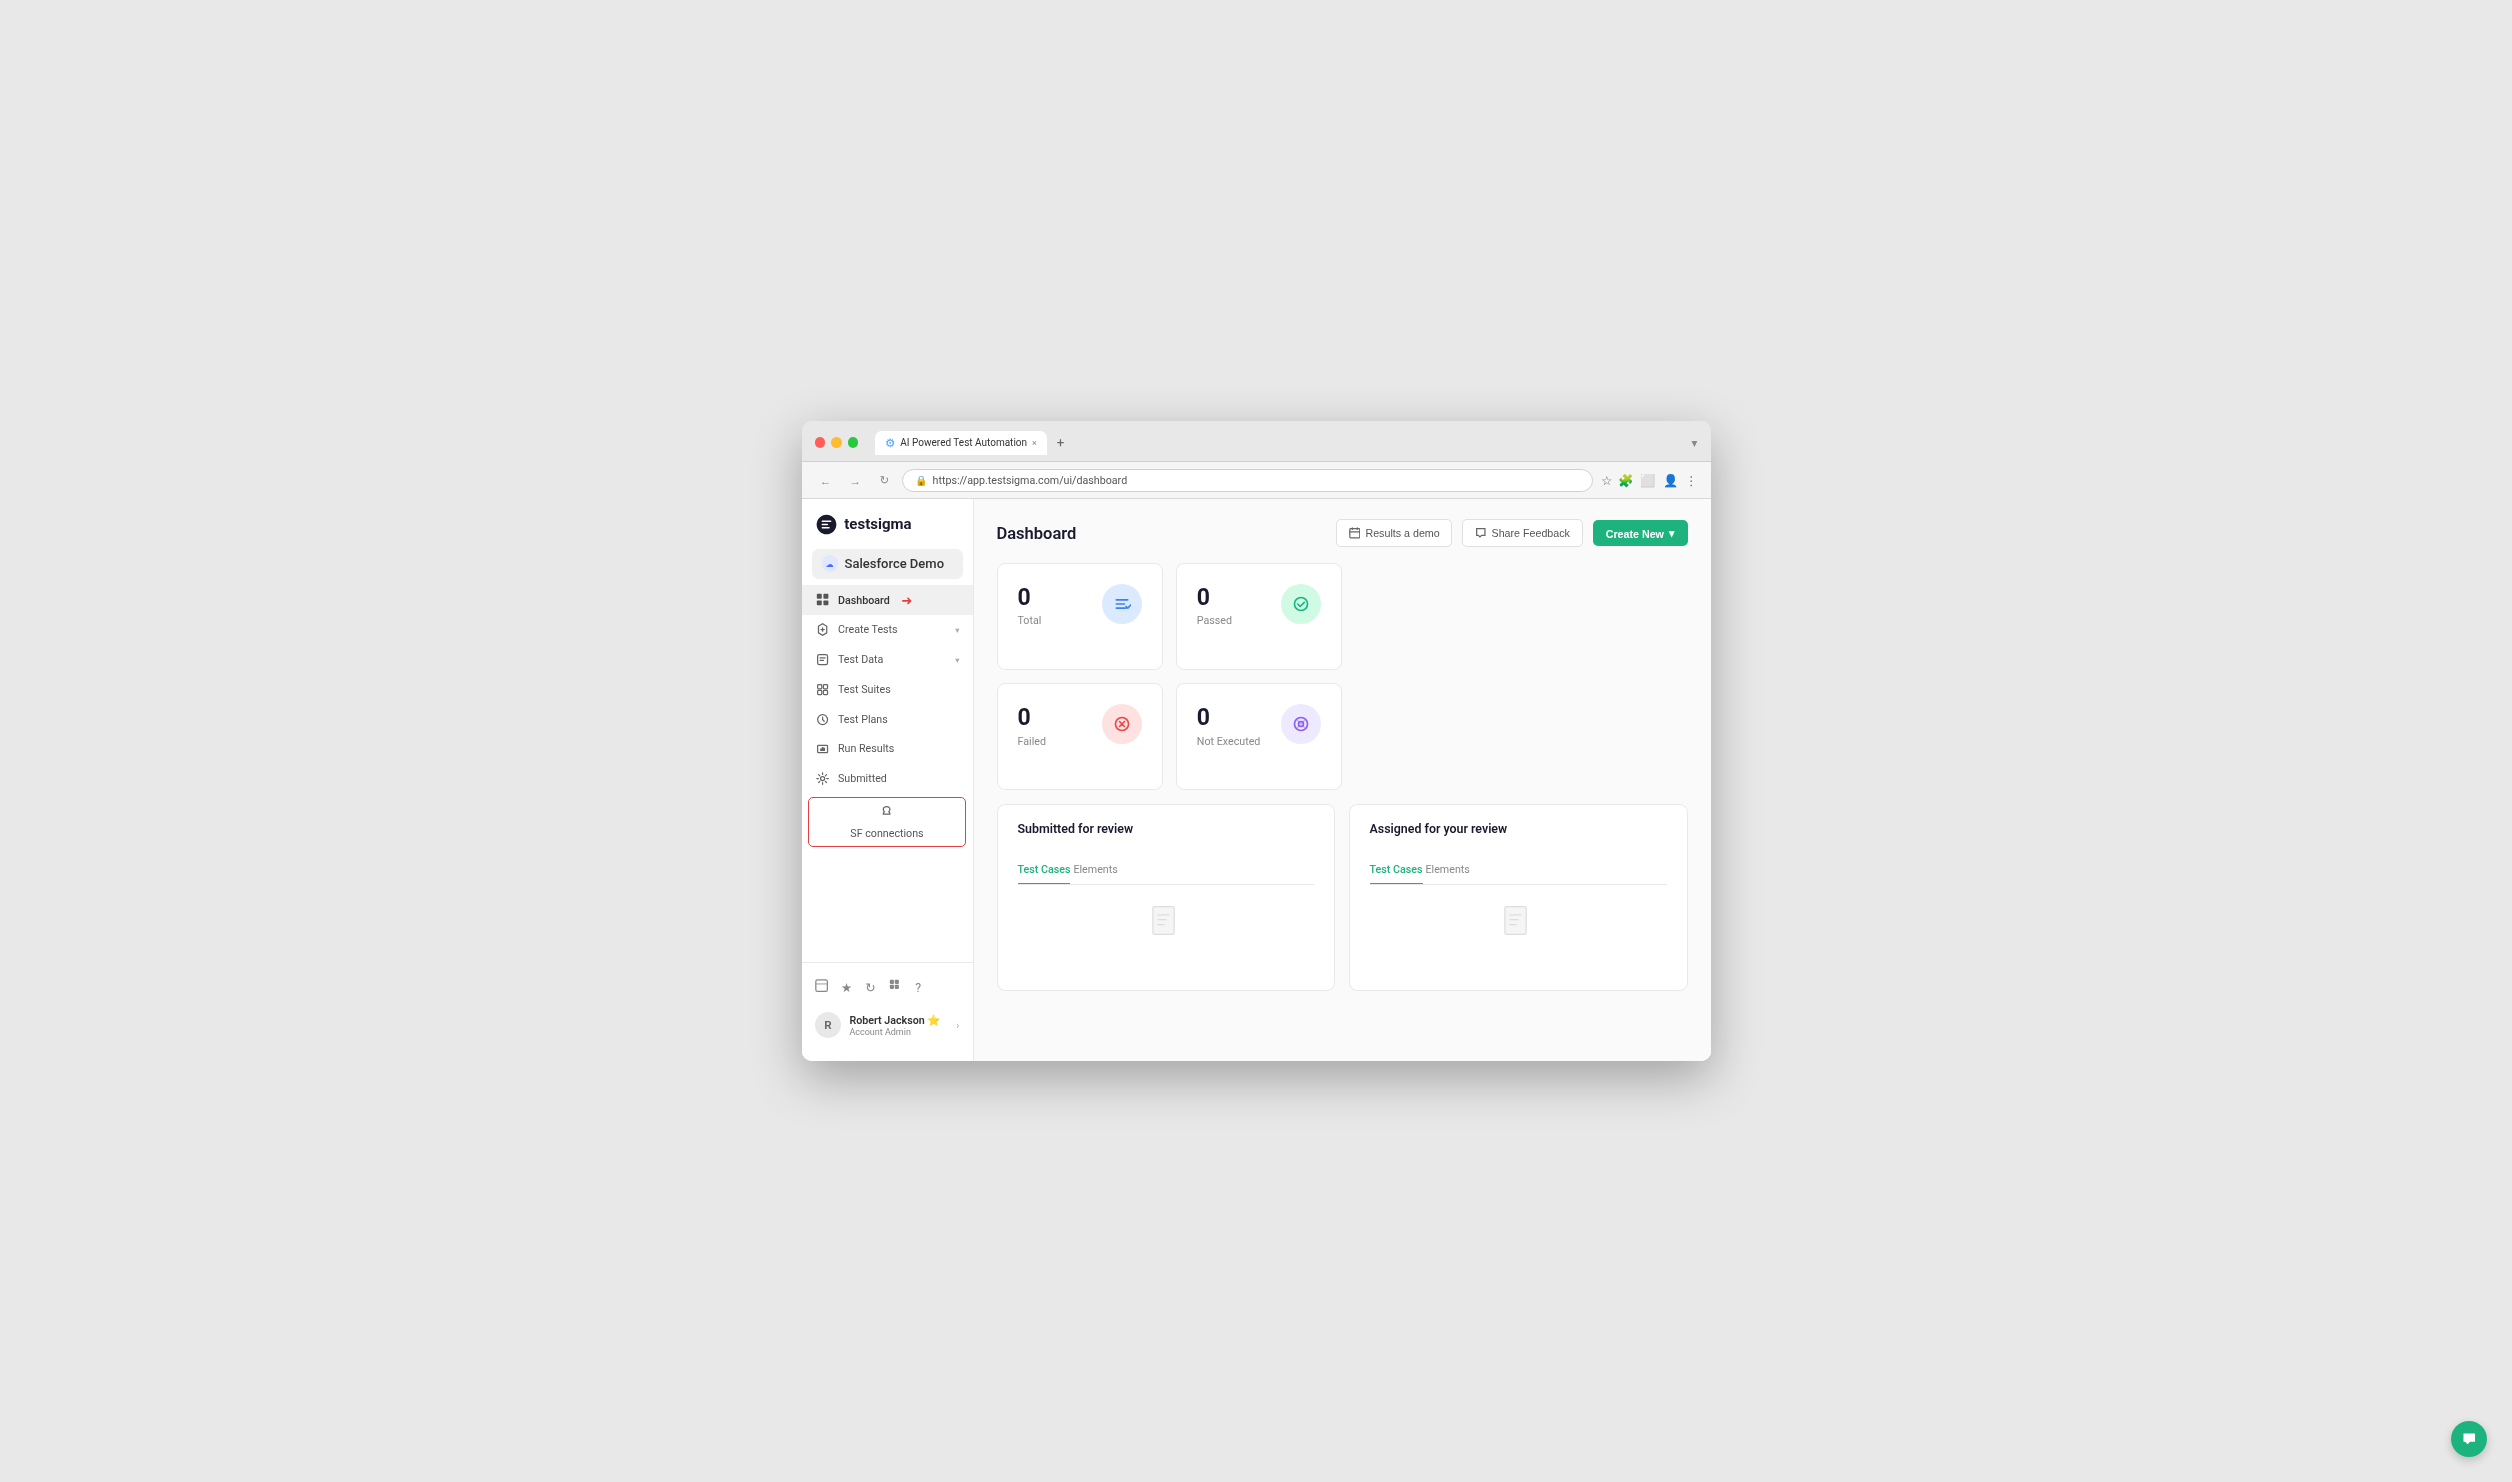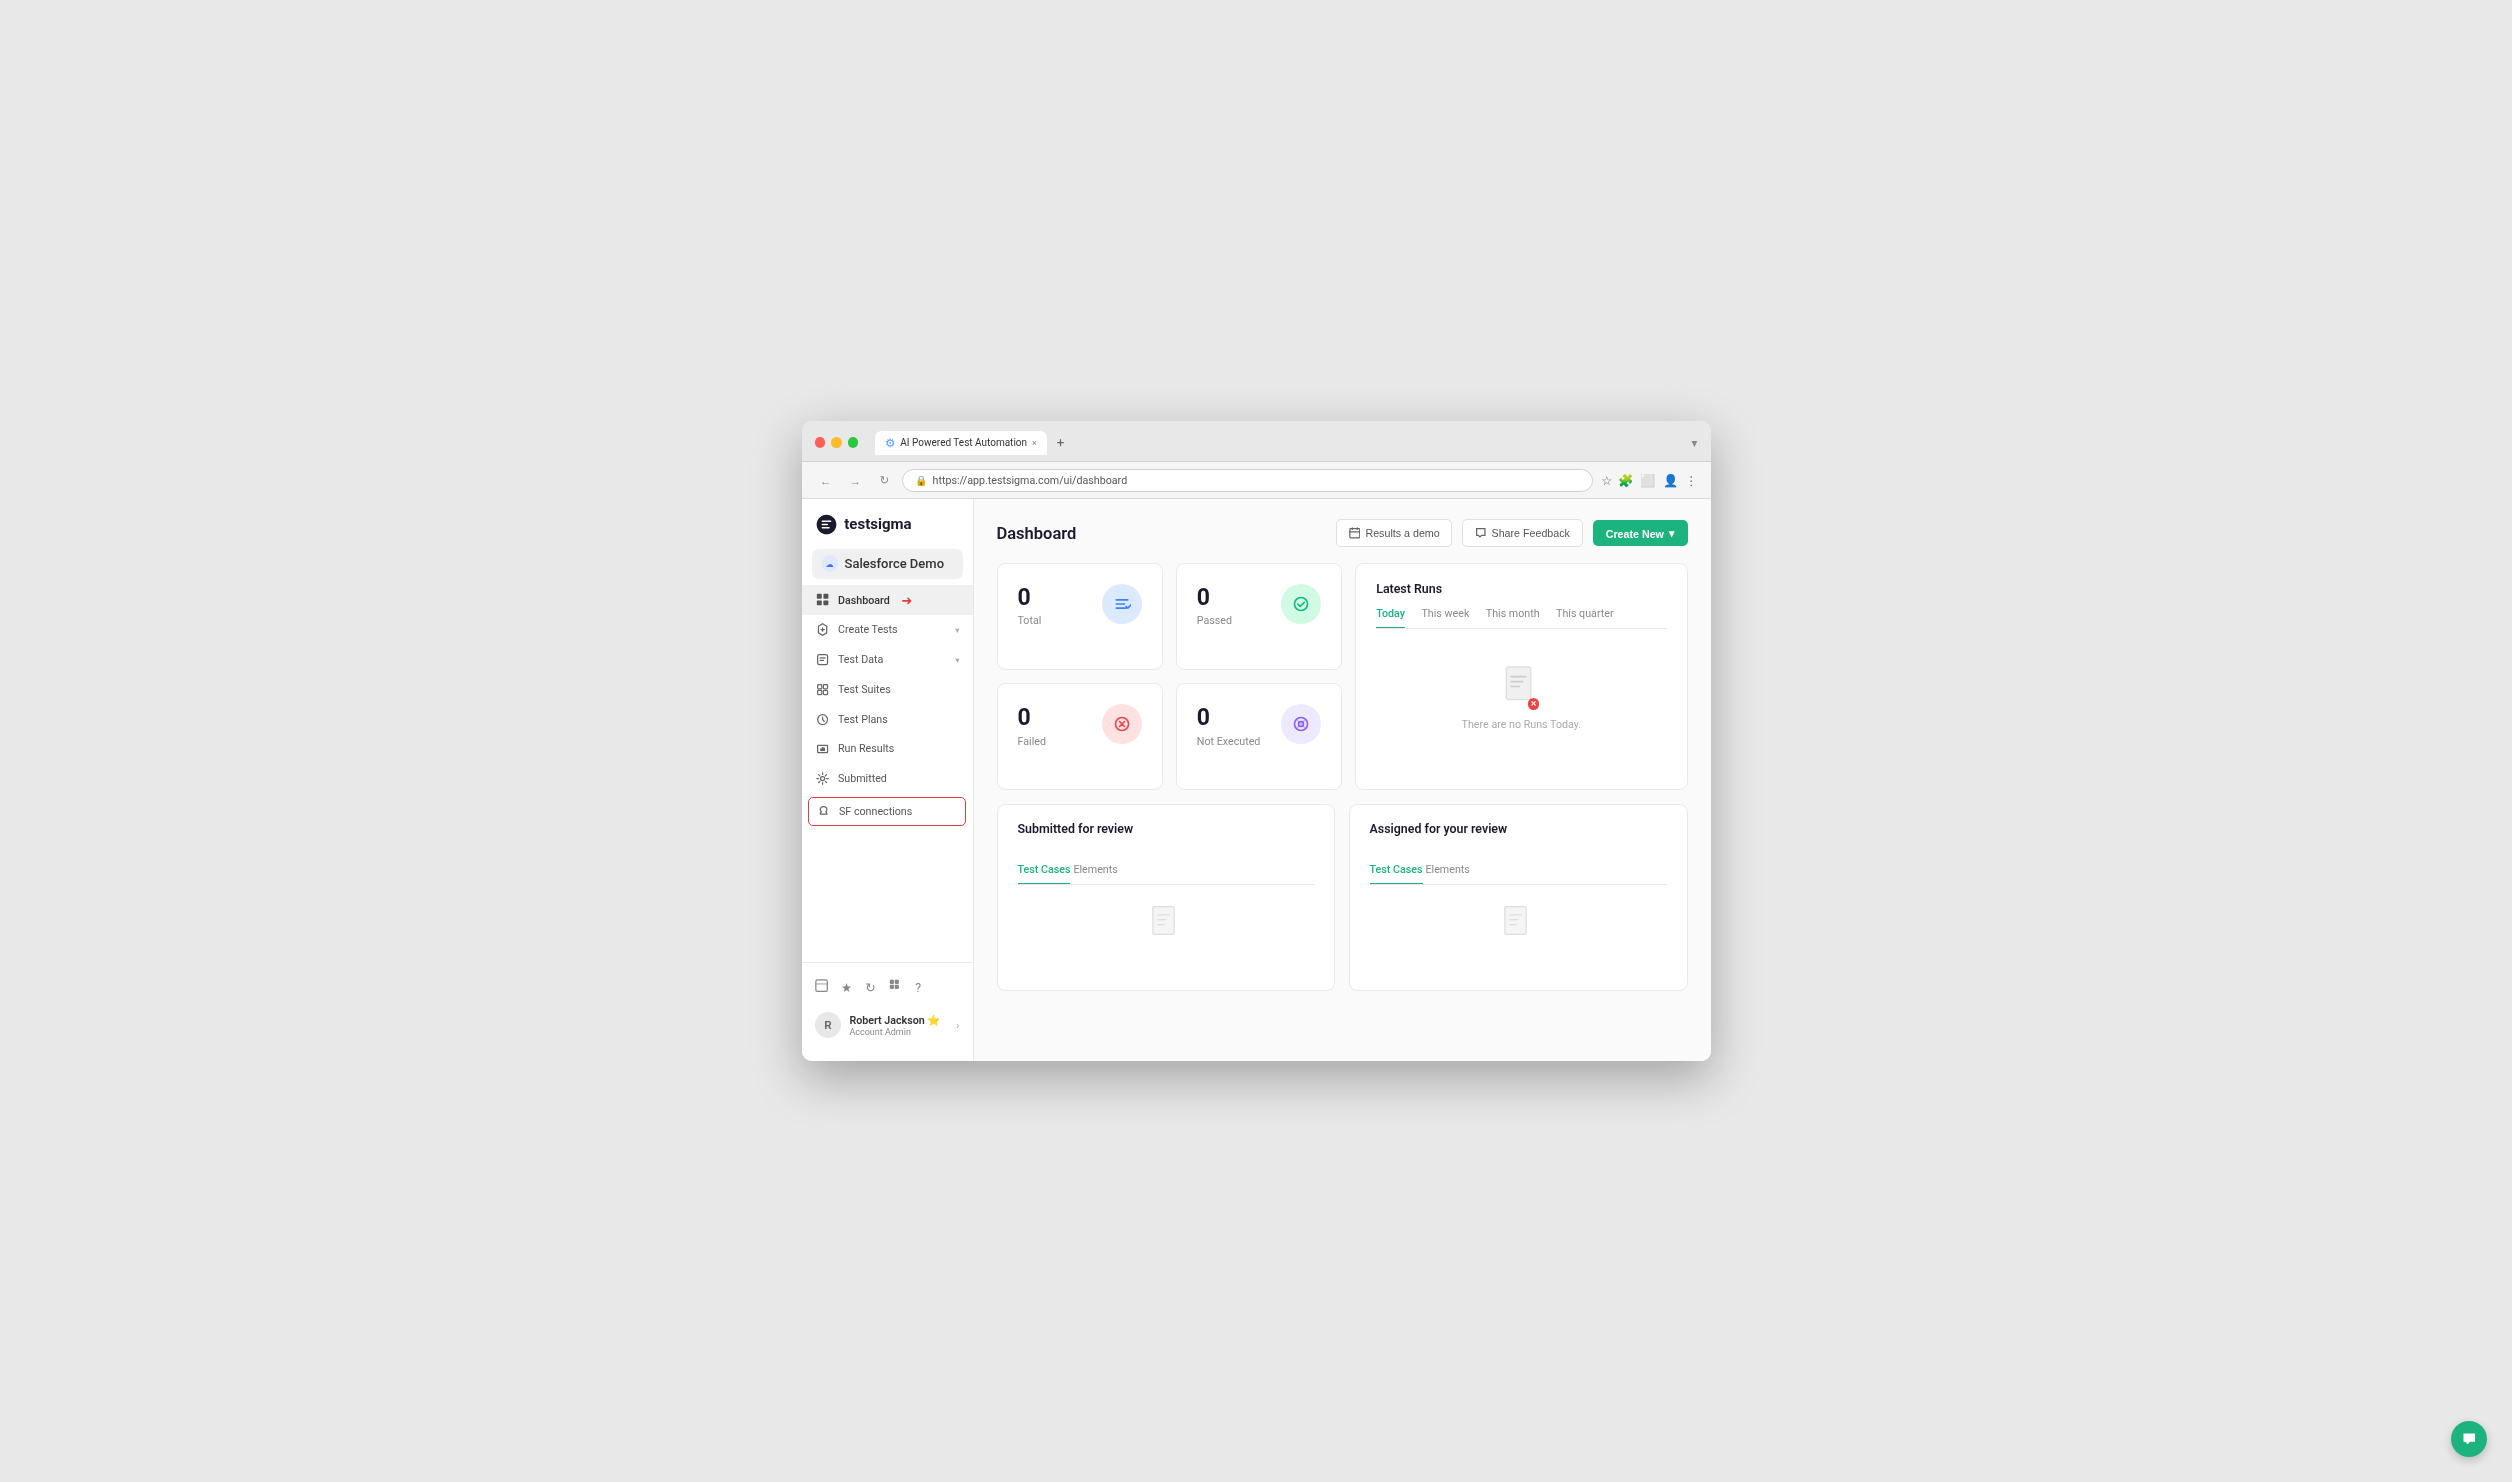--- a/index.html
+++ b/index.html
@@ -191,20 +191,21 @@
       background: #f0f0f0;
       color: #333;
       font-weight: 500;
     }
 
     .nav-item.highlighted {
       border: 1.7px solid #e53e3e;
       border-radius: 3.3px;
       margin: 0 6.6px;
       padding: 5.8px 6.6px;
+      flex-direction: column;
     }
 
     .nav-icon-wrap {
       width: 15px;
       height: 15px;
       display: flex;
       align-items: center;
       justify-content: center;
       flex-shrink: 0;
     }
@@ -774,39 +775,20 @@
                 <svg width="18" height="18" viewBox="0 0 22 22" fill="none">
                     <circle cx="11" cy="11" r="8" stroke="#8b5cf6" stroke-width="2" fill="none"></circle>
                     <path d="M7 7l8 8M15 7l-8 8" stroke="#8b5cf6" stroke-width="1.5" stroke-linecap="round" opacity="0.5"></path>
                     <circle cx="11" cy="11" r="3" stroke="#8b5cf6" stroke-width="2" fill="none"></circle>
                   </svg>
               </div>
             </div>
           </div>
         </div>
 
-        <div class="latest-runs-card">
-          <div class="latest-runs-title">Latest Runs</div>
-          <div class="tabs-row">
-            <span class="tab-item active">Today</span>
-            <span class="tab-item">This week</span>
-            <span class="tab-item">This month</span>
-            <span class="tab-item">This quarter</span>
-          </div>
-          <div class="no-runs-area">
-            <div class="document-icon-wrap">
-              <svg width="36" height="43" viewBox="0 0 44 52" fill="none">
-                <rect x="4" y="2" width="30" height="40" rx="3" fill="#f0f0f0" stroke="#ddd" stroke-width="1.5"></rect>
-                <path d="M10 14h18M10 20h14M10 26h10" stroke="#ccc" stroke-width="2" stroke-linecap="round"></path>
-              </svg>
-              <div class="doc-red-x">✕</div>
-            </div>
-            <div class="no-runs-text">There are no Runs Today.</div>
-          </div>
-        </div>
       </div>
 
       <div class="review-grid">
         <div class="review-card">
           <div class="review-title">Submitted for review</div>
           <div class="review-tabs">
             <span class="review-tab active">Test Cases</span>
             <span class="review-tab">Elements</span>
           </div>
           <div class="review-empty">

